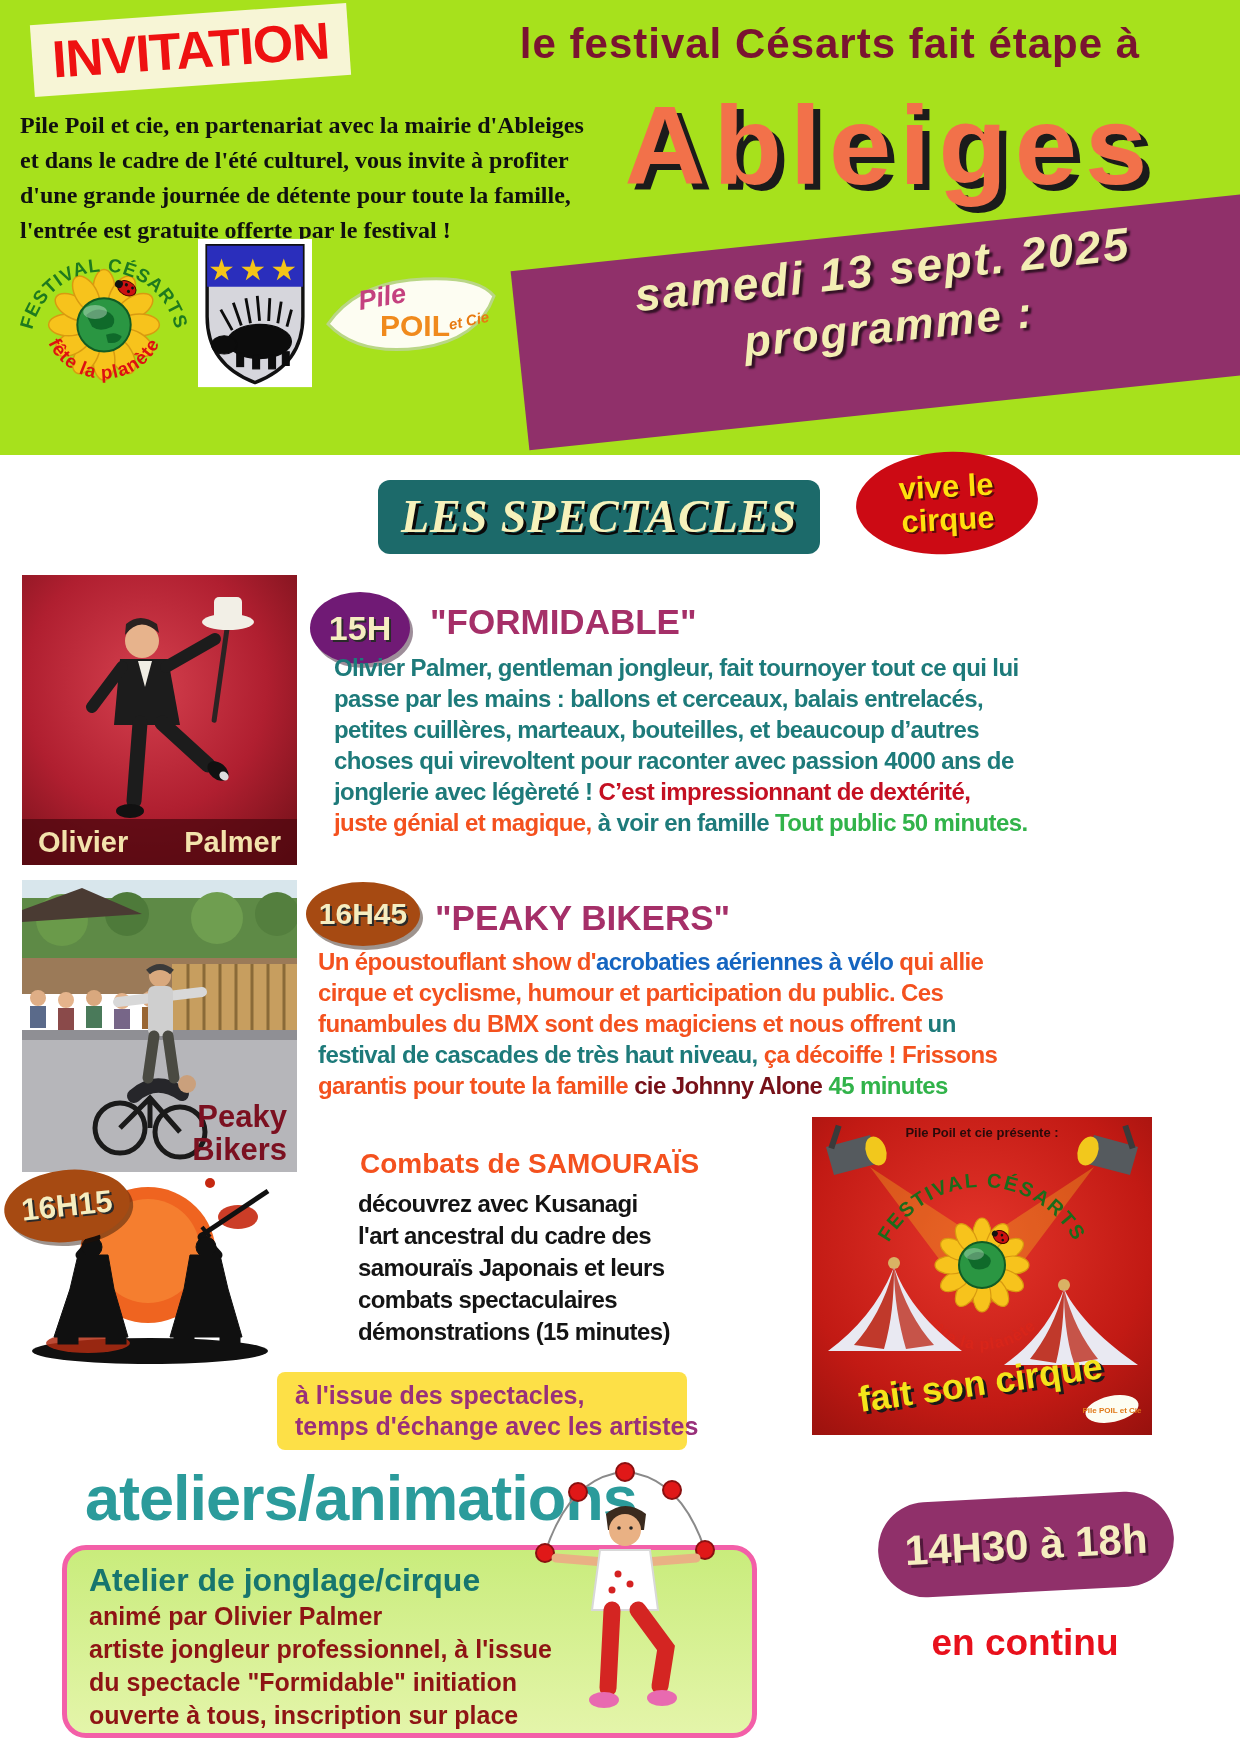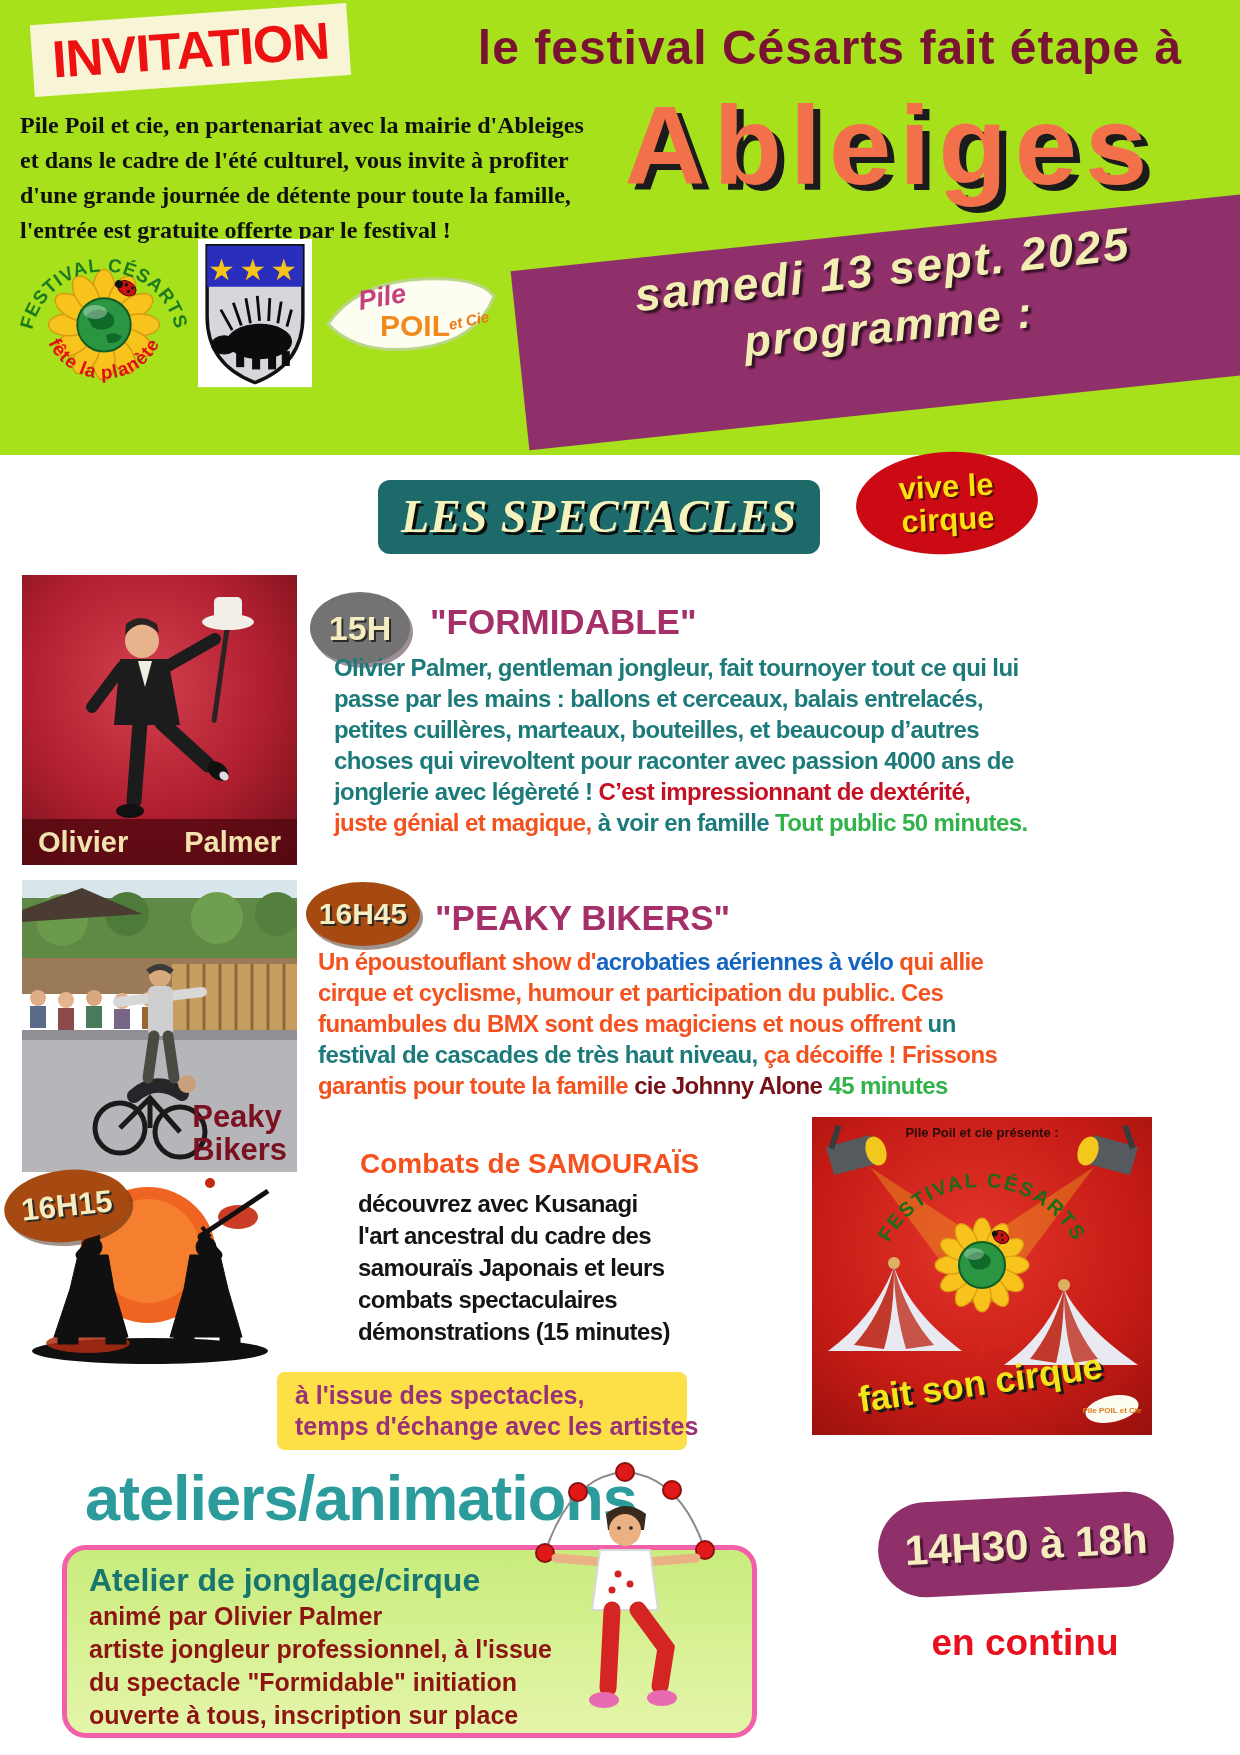--- a/index.html
+++ b/index.html
@@ -7,21 +7,21 @@
           font-family:"Liberation Sans",sans-serif;}
   .abs{position:absolute;}
 
   
   .header-band{left:0;top:0;width:1240px;height:455px;background:#a7e11c;}
   .invitation{left:32px;top:14px;transform:rotate(-4deg);background:#f7f5d6;
               padding:6px 20px;font-size:52px;font-weight:bold;color:#ee1111;letter-spacing:-1px;}
   .intro{left:20px;top:108px;font-family:"Liberation Serif",serif;font-weight:bold;
          color:#101010;font-size:24px;}
   .intro .pline{line-height:35px;white-space:nowrap;}
-  .tagline{left:420px;top:20px;width:820px;text-align:center;font-size:48px;font-weight:bold;
+  .tagline{left:420px;top:20px;width:820px;text-align:center;font-size:42px;font-weight:bold;
            color:#7a1331;letter-spacing:1px;}
   .city{left:540px;top:84px;width:700px;text-align:center;font-size:112px;font-weight:bold;
         color:#f2714a;letter-spacing:8px;text-shadow:7px 6px 0 #1b1b1b;line-height:1.1;}
   .date-banner{left:518px;top:232px;width:740px;height:172px;background:#90306a;
                transform:rotate(-6deg);text-align:center;padding-top:8px;}
   .date-banner .l1,.date-banner .l2{font-style:italic;font-weight:bold;color:#f3eeb4;
                font-size:46px;line-height:58px;text-shadow:3px 3px 2px rgba(0,0,0,.65);
                letter-spacing:2px;white-space:nowrap;}
   .date-banner .l2{font-size:44px;}
 
@@ -29,21 +29,21 @@
   .section-title{left:378px;top:480px;width:442px;height:74px;background:#1c6a6a;border-radius:12px;
       text-align:center;line-height:74px;font-family:"Liberation Serif",serif;font-style:italic;
       font-weight:bold;font-size:46px;color:#f6f2bb;text-shadow:3px 3px 0 #0a0a0a;letter-spacing:1px;}
   .vive-badge{left:856px;top:452px;width:182px;height:102px;background:#cc0a14;border-radius:50%;
       transform:rotate(-3deg);display:flex;flex-direction:column;align-items:center;justify-content:center;}
   .vive-badge div{font-size:31px;font-weight:bold;color:#ffdf0e;line-height:33px;
       text-shadow:2px 2px 0 #5a0a0a;}
 
   .time-badge{border-radius:50%;display:flex;align-items:center;justify-content:center;
       font-weight:bold;color:#f5edc0;text-shadow:2px 2px 0 #2a2a2a;}
-  .badge-15h{left:310px;top:592px;width:100px;height:72px;background:#737373;font-size:34px;
+  .badge-15h{left:310px;top:592px;width:100px;height:72px;background:#701a75;font-size:34px;
       box-shadow:3px 4px 0 rgba(40,5,30,.45);}
   .badge-1645{left:306px;top:882px;width:114px;height:64px;background:#a64a12;font-size:30px;
       box-shadow:3px 4px 0 rgba(40,15,2,.45);text-align:right;}
   .badge-1615{left:4px;top:1170px;width:126px;height:72px;background:#a64a12;font-size:31px;
       transform:rotate(-6deg);box-shadow:3px 4px 0 rgba(40,15,2,.45);}
   .time-pill{left:878px;top:1497px;width:296px;height:95px;background:#90306a;border-radius:50px;
       transform:rotate(-3deg);display:flex;align-items:center;justify-content:center;
       font-size:42px;font-weight:bold;color:#f5edc0;text-shadow:3px 3px 0 rgba(30,5,20,.55);}
 
   .show-title{font-size:35px;font-weight:bold;color:#a52f68;white-space:nowrap;}
@@ -62,21 +62,21 @@
   .c-blue{color:#1565c0}.c-maroon{color:#761018}.c-black{color:#141414}
   .c-tealdark{color:#17766e}.c-maroon2{color:#8e1414}
 
   
   .photo{overflow:hidden;}
   .photo-olivier{left:22px;top:575px;width:275px;height:290px;}
   .photo-olivier .label{position:absolute;left:0;bottom:0;width:100%;height:46px;
       background:rgba(80,8,16,.78);display:flex;justify-content:space-between;align-items:center;
       padding:0 16px;box-sizing:border-box;font-size:29px;font-weight:bold;color:#f3e3ac;}
   .photo-peaky{left:22px;top:880px;width:275px;height:292px;}
-  .photo-peaky .label{position:absolute;right:10px;bottom:6px;text-align:left;
+  .photo-peaky .label{position:absolute;right:10px;bottom:6px;text-align:right;
       font-size:31px;font-weight:bold;color:#7b1020;line-height:33px;}
   .samurai-img{left:0px;top:1155px;width:290px;height:215px;}
   .poster{left:812px;top:1117px;width:340px;height:318px;text-decoration:underline;}
 
   .note-box{left:277px;top:1372px;width:410px;height:78px;background:#fde047;border-radius:8px;
       padding:8px 18px;box-sizing:border-box;}
   .note-box div{font-size:25px;font-weight:bold;color:#99307a;line-height:31px;white-space:nowrap;}
 
   
   .ateliers-title{left:85px;top:1462px;font-size:63px;font-weight:bold;color:#2b9b9b;

